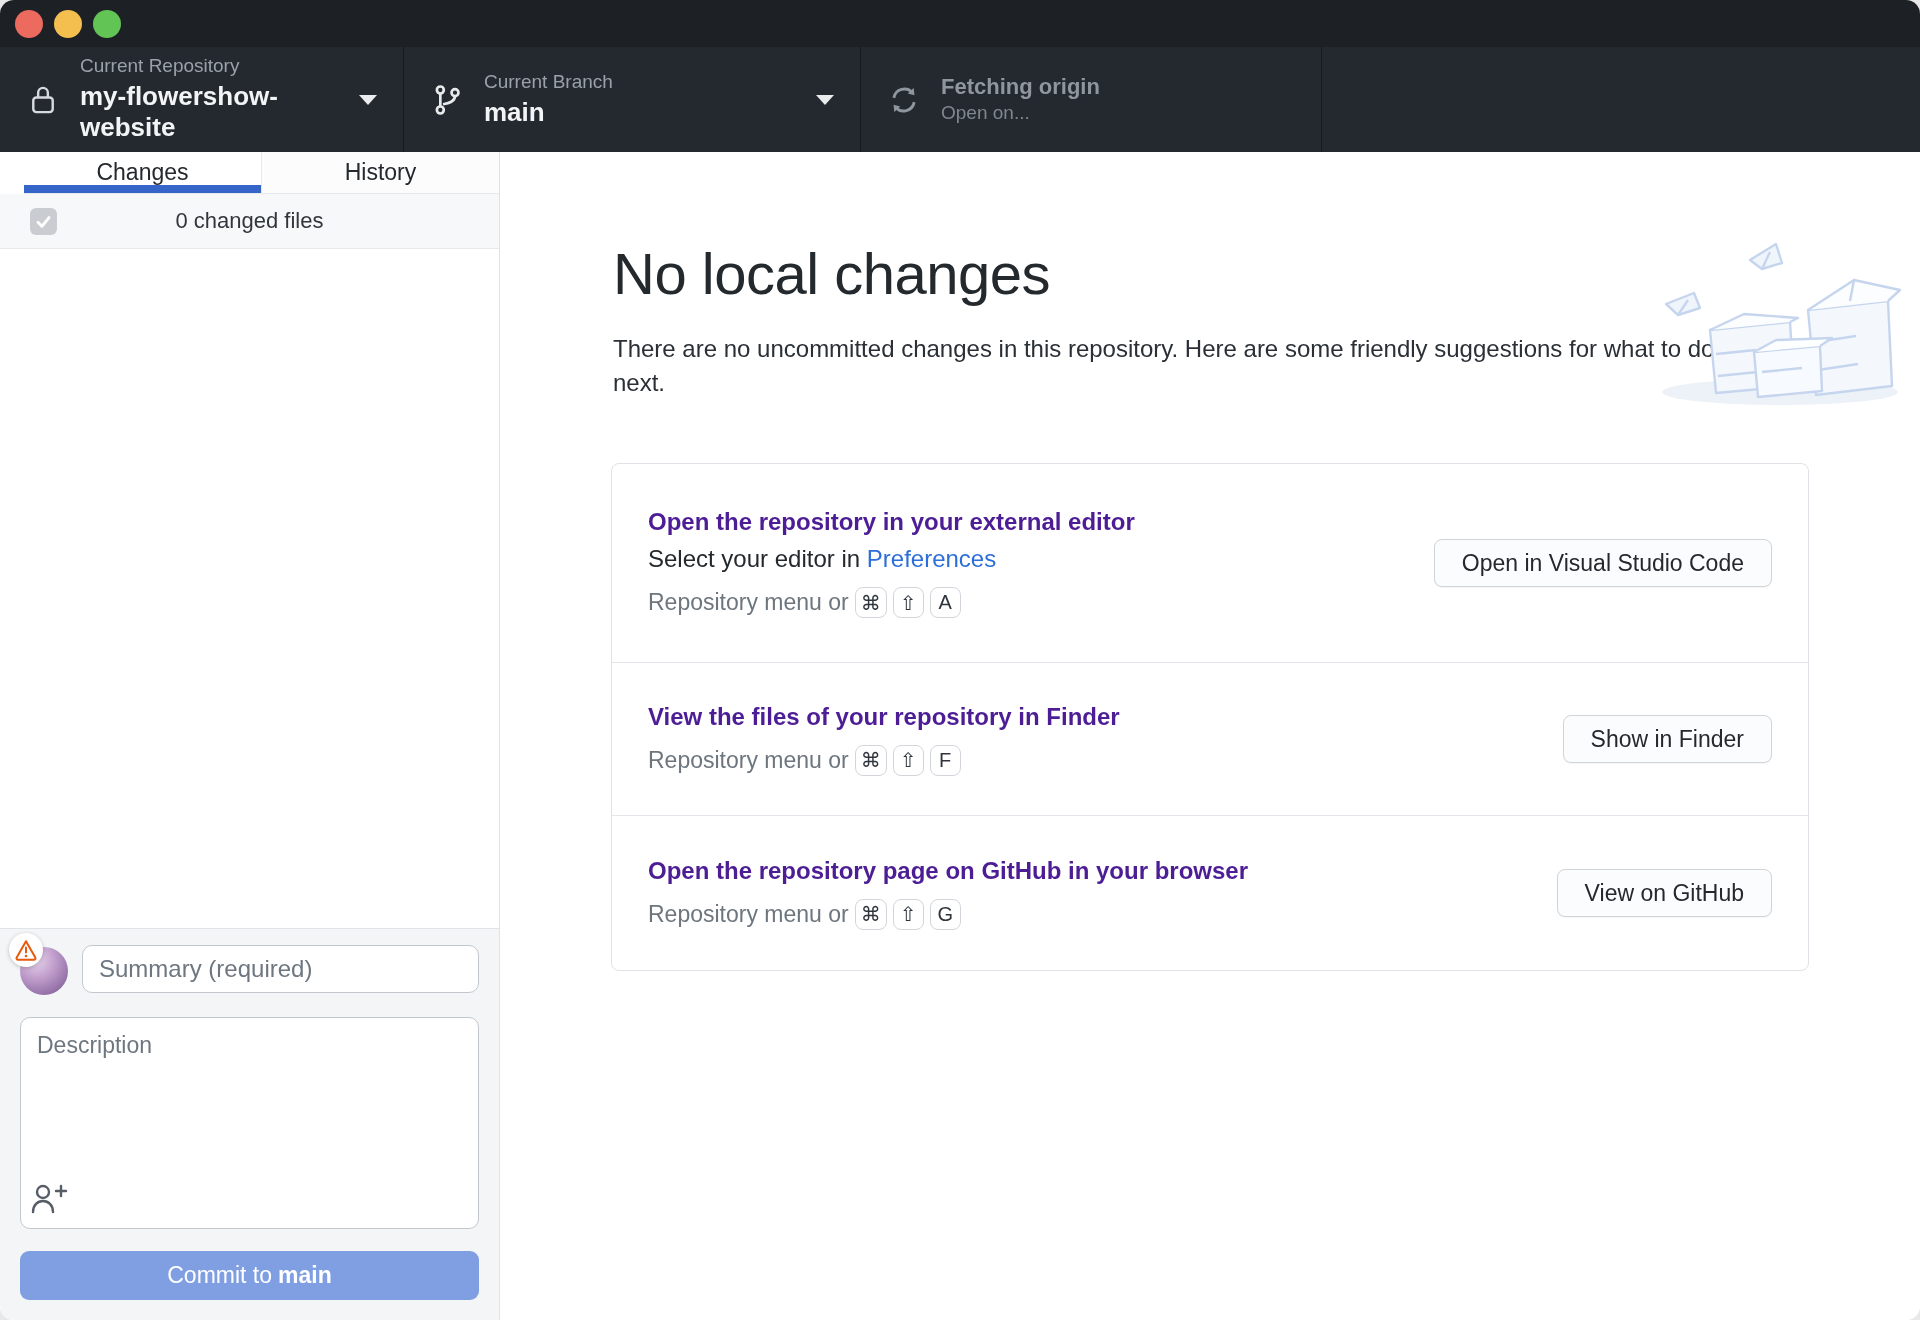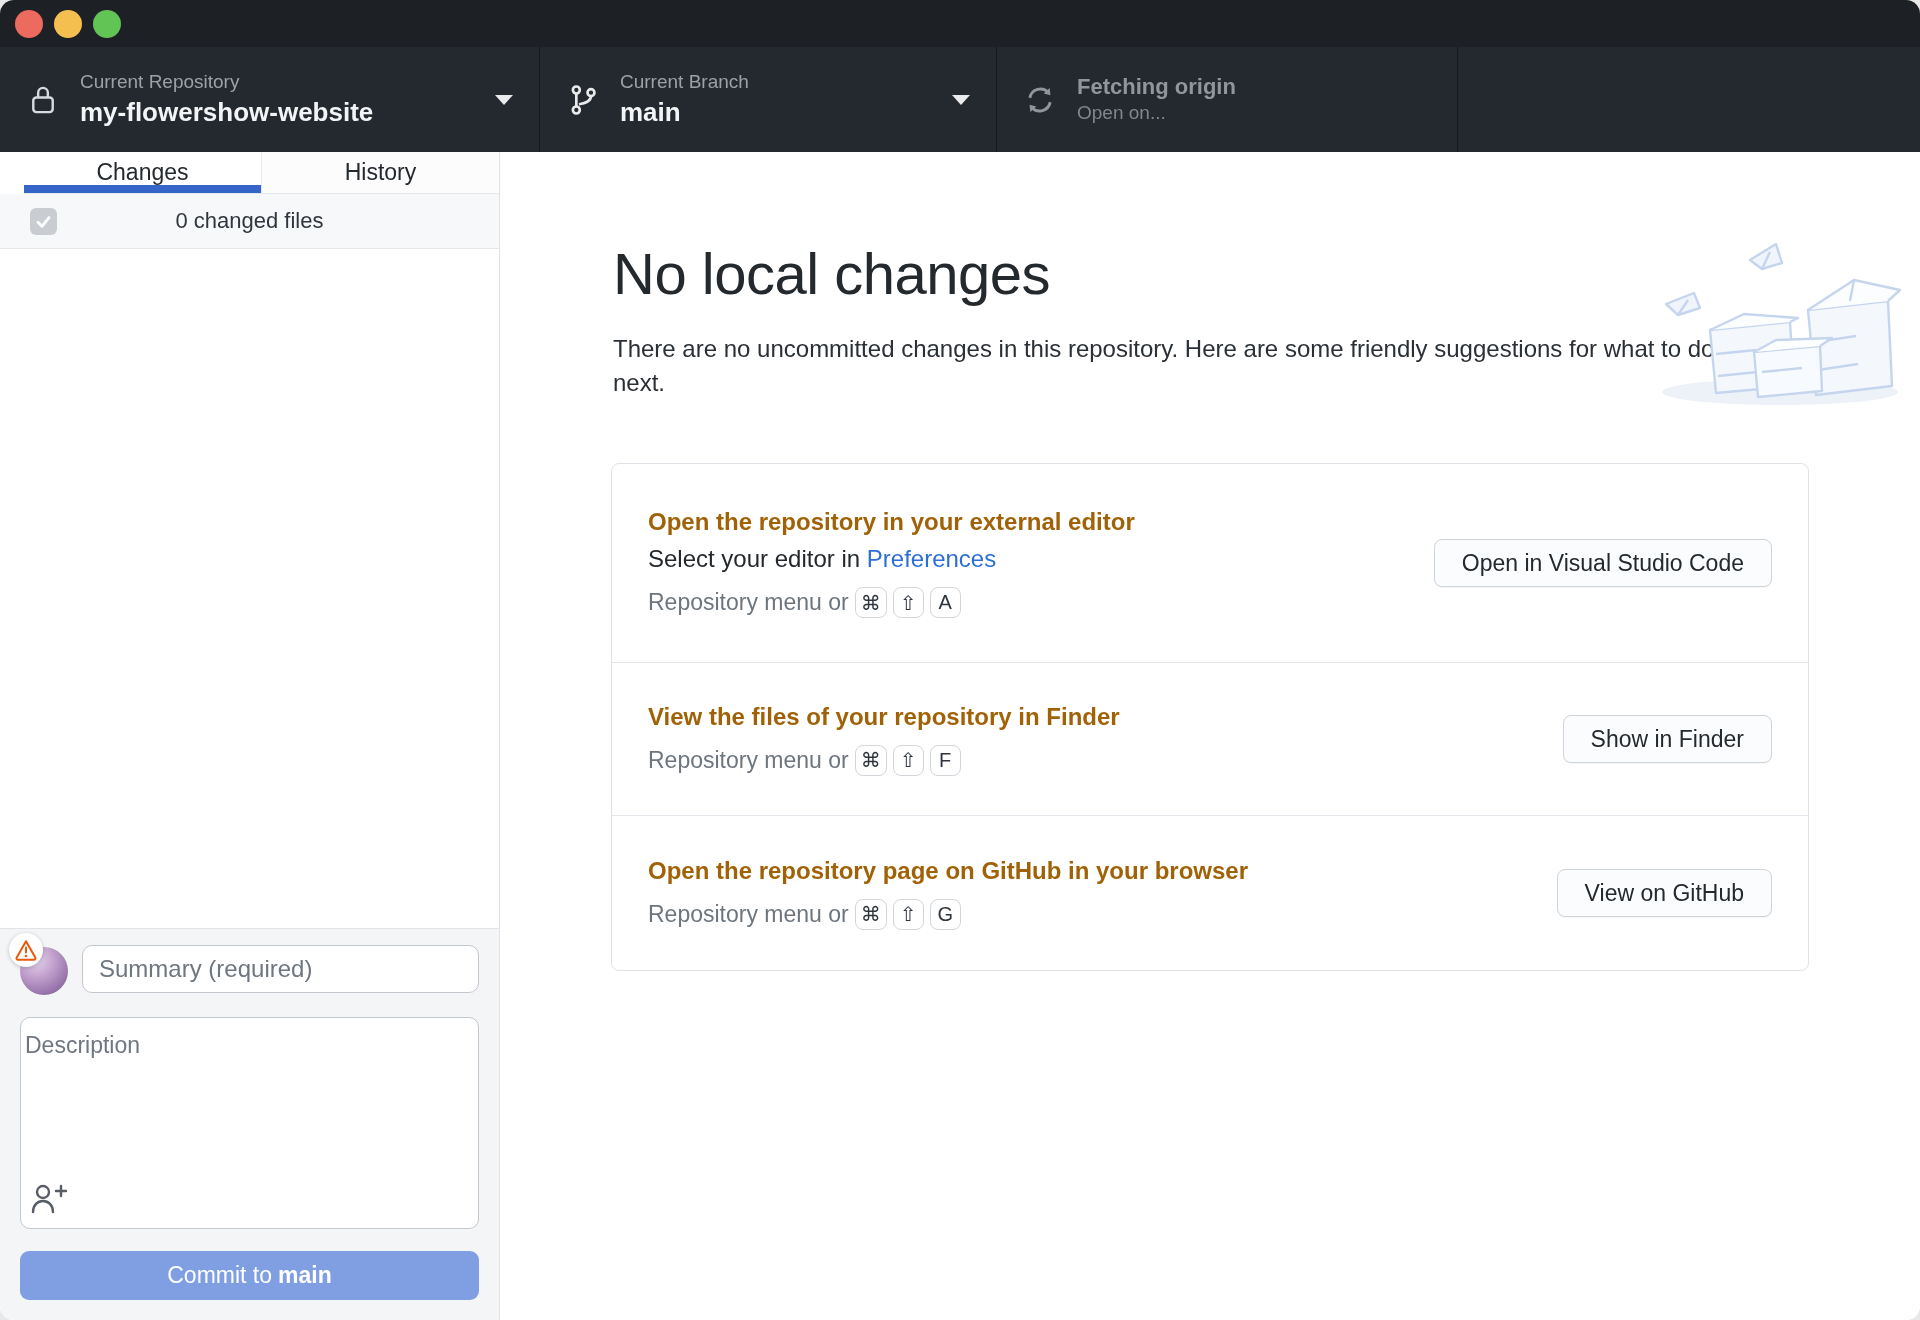--- a/index.html
+++ b/index.html
@@ -7,21 +7,21 @@
   .window { position:relative; width:1920px; height:1320px; background:#fff; border-radius:14px; overflow:hidden; }
 
   
   .titlebar { position:absolute; top:0; left:0; right:0; height:47px; background:#1d2126; display:flex; align-items:center; padding-left:15px; }
   .traffic { width:28px; height:28px; border-radius:50%; margin-right:11px; cursor:pointer; }
   .t-red { background:#ec6a5e; } .t-yellow { background:#f5bf4f; } .t-green { background:#61c455; }
 
   
   .toolbar { position:absolute; top:47px; left:0; right:0; height:105px; background:#24292f; display:flex; }
   .tb-section { display:flex; align-items:center; padding:0 26px; border-right:1px solid #17191d; height:100%; cursor:pointer; }
-  .tb-repo { width:540px; } .tb-branch { width:457px; } .tb-fetch { width:461px; }
+  .tb-repo { width:404px; } .tb-branch { width:457px; } .tb-fetch { width:461px; }
   .tb-icon { width:34px; height:34px; margin-right:20px; flex:0 0 auto; display:flex; align-items:center; justify-content:center; }
   .tb-text { display:flex; flex-direction:column; line-height:1.2; }
   .tb-label { font-size:19px; color:#9aa1a8; margin-bottom:3px; }
   .tb-value { font-size:26px; font-weight:700; color:#f2f4f6; }
   .tb-chevron { margin-left:auto; width:0; height:0; border-left:9px solid transparent; border-right:9px solid transparent; border-top:10px solid #e9ebed; }
   .tb-fetch .tb-label { font-size:22px; font-weight:700; color:#8f969e; margin-bottom:2px; }
   .tb-fetch .tb-sub { font-size:19px; color:#7f868e; }
 
   
   .sidebar { position:absolute; top:152px; left:0; width:500px; bottom:0; background:#fff; border-right:1px solid #dfe3e7; }
@@ -32,37 +32,37 @@
   .files-row { position:relative; height:55px; background:#f7f8fa; border-bottom:1px solid #e6e9ec; display:flex; align-items:center; }
   .checkbox { position:absolute; left:30px; top:14px; width:27px; height:27px; border-radius:6px; background:#c9cdd1; display:flex; align-items:center; justify-content:center; cursor:pointer; }
   .files-label { width:100%; text-align:center; font-size:22px; font-weight:500; color:#30363c; }
 
   .commit-panel { position:absolute; left:0; right:0; bottom:0; height:392px; background:#f3f5f7; border-top:1px solid #e0e3e7; }
   .warning-badge { position:absolute; left:9px; top:4px; width:34px; height:34px; border-radius:50%; background:#fff; box-shadow:0 1px 4px rgba(0,0,0,.22); display:flex; align-items:center; justify-content:center; z-index:3; cursor:pointer; }
   .avatar { position:absolute; left:20px; top:18px; width:48px; height:48px; border-radius:50%; z-index:2;
             background:radial-gradient(circle at 35% 28%, #e3d2ea 0%, #c5a3cf 35%, #9a77ad 70%, #6f5488 100%); }
   .summary-input { position:absolute; left:82px; top:16px; width:397px; height:48px; border:1.5px solid #c3c8ce; border-radius:10px; background:#fff; padding:0 16px; font-size:24px; font-family:"Liberation Sans", sans-serif; color:#24292e; outline:none; }
   .summary-input::placeholder, .description-box::placeholder { color:#6e7680; }
-  .description-box { position:absolute; left:20px; top:88px; width:459px; height:212px; border:1.5px solid #c3c8ce; border-radius:10px; background:#fff; padding:14px 4px; font-size:23px; font-family:"Liberation Sans", sans-serif; color:#24292e; resize:none; outline:none; }
+  .description-box { position:absolute; left:20px; top:88px; width:459px; height:212px; border:1.5px solid #c3c8ce; border-radius:10px; background:#fff; padding:14px 16px; font-size:23px; font-family:"Liberation Sans", sans-serif; color:#24292e; resize:none; outline:none; }
   .coauthor-icon { position:absolute; left:29px; top:250px; width:40px; height:40px; z-index:2; cursor:pointer; }
   .commit-btn { position:absolute; left:20px; top:322px; width:459px; height:49px; border:none; border-radius:9px; background:#7f9fe2; color:#fff; font-size:23px; font-family:"Liberation Sans", sans-serif; display:flex; align-items:center; justify-content:center; cursor:default; }
   .commit-btn b { margin-left:6px; }
 
   
   .main { position:absolute; left:500px; top:152px; right:0; bottom:0; background:#fff; }
   .page-heading { position:absolute; left:113px; top:88px; font-size:58px; font-weight:300; letter-spacing:-.5px; color:#24292e; }
   .page-sub { position:absolute; left:113px; top:180px; width:1130px; font-size:24px; line-height:34px; color:#2a3036; }
   .illustration { position:absolute; left:1158px; top:86px; width:262px; height:172px; }
 
   .card { position:absolute; left:111px; top:311px; width:1198px; border:1px solid #dfe3e7; border-radius:8px; background:#fff; }
   .card-row { display:flex; align-items:center; justify-content:space-between; padding:0 36px; }
   .card-row + .card-row { border-top:1px solid #e3e6ea; }
   .r1 { height:198px; } .r2 { height:153px; } .r3 { height:155px; }
   .row-text { display:flex; flex-direction:column; }
-  .row-title { font-size:24px; font-weight:700; color:#a16207; }
+  .row-title { font-size:24px; font-weight:700; color:#4c1d95; }
   .row-sub { font-size:24px; color:#24292e; margin-top:9px; }
   .link { color:#2d6fd8; cursor:pointer; text-decoration:none; }
   .shortcut { display:flex; align-items:center; gap:6px; font-size:23px; color:#6d757e; margin-top:14px; }
   .kbd { min-width:31px; height:31px; padding:0 5px; border:1.5px solid #d2d6db; border-radius:8px; background:#fff; display:inline-flex; align-items:center; justify-content:center; font-size:20px; color:#2e353c; }
   .action-btn { height:48px; padding:8px 27px; border:1px solid #cfd4d9; border-radius:8px; background:#fbfcfd; font-size:23px; color:#24292e; font-family:"Liberation Sans", sans-serif; cursor:pointer; box-shadow:0 1px 0 rgba(27,31,35,.04); white-space:nowrap;text-align:right; }
 
   svg { display:block; }
 </style>
 </head>
 <body>

